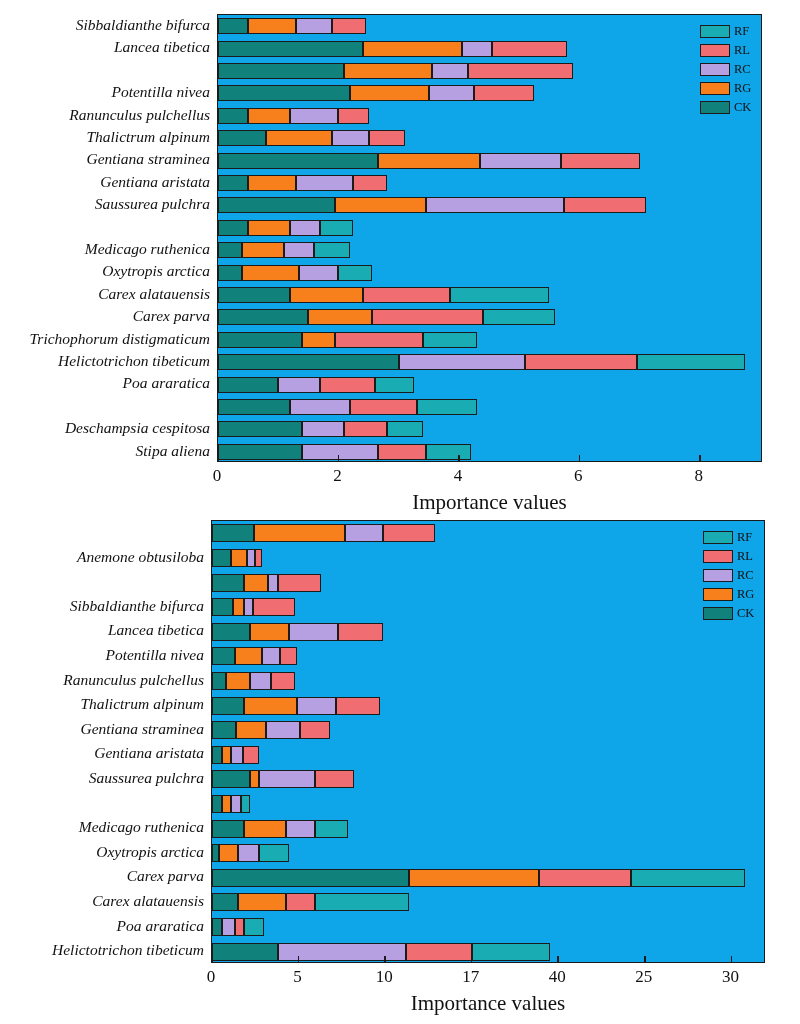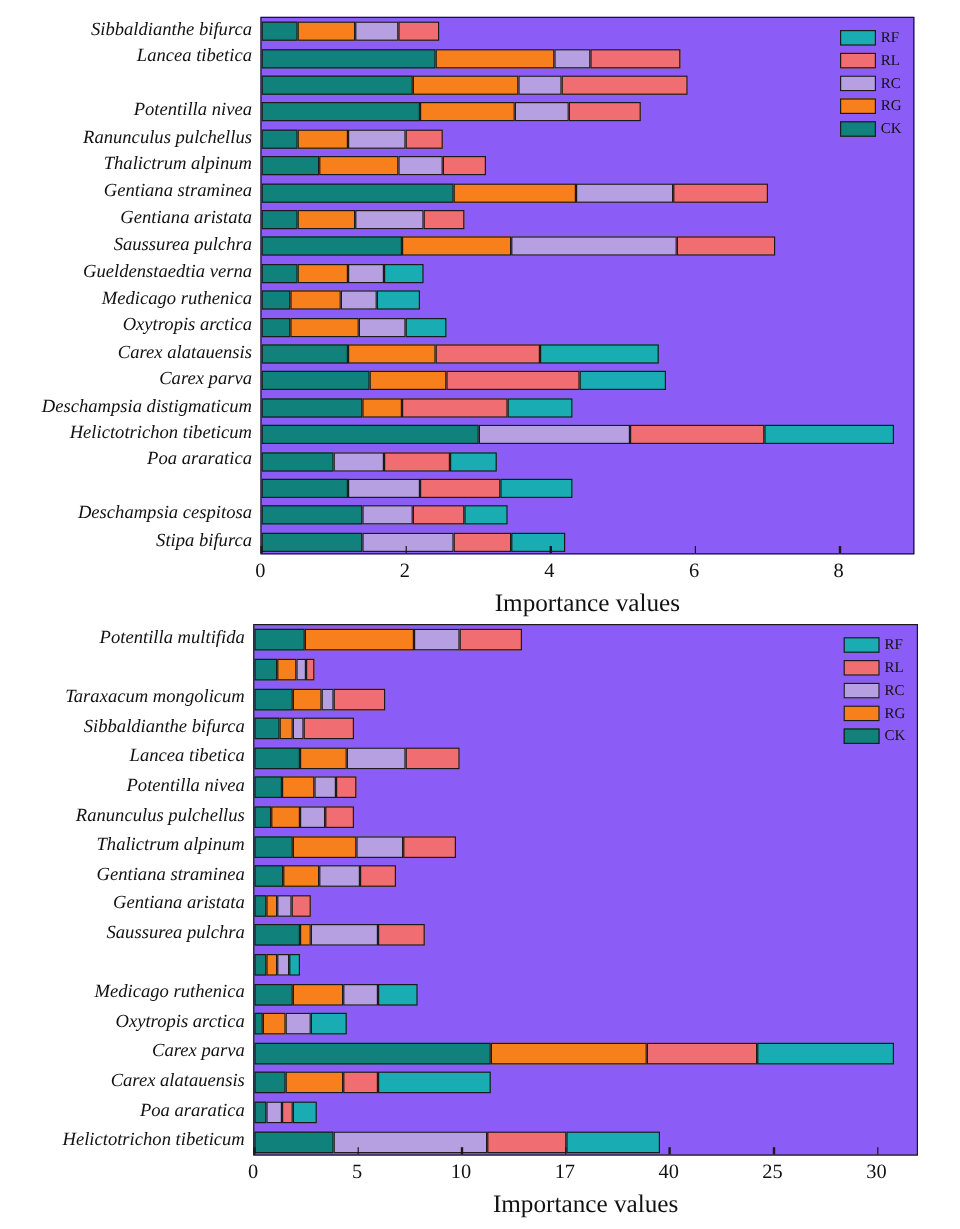--- a/index.html
+++ b/index.html
@@ -1,18 +1,18 @@
 <!DOCTYPE html>
 <html><head>
 <meta charset="utf-8">
 <style>
   html,body{margin:0;padding:0;background:#ffffff;}
   .page{position:relative;width:800px;height:1024px;background:#ffffff;overflow:hidden;
         font-family:"Liberation Serif", serif;color:#111;}
-  .frame{position:absolute;border:1.6px solid #1a1a1a;box-sizing:border-box;background:#8b5cf6;}
+  .frame{position:absolute;border:1.6px solid #1a1a1a;box-sizing:border-box;background:#0ea5e9;}
   .species-label{position:absolute;right:0;text-align:right;font-style:italic;
         font-size:15.5px;white-space:nowrap;color:#111;}
   .bar-seg{position:absolute;box-sizing:border-box;border:1.2px solid #1b1b1b;}
   .x-tick{position:absolute;bottom:0;width:1.6px;height:6px;background:#1a1a1a;}
   .x-tick-label{position:absolute;width:40px;text-align:center;font-size:17px;color:#111;}
   .x-axis-title{position:absolute;text-align:center;font-size:21px;color:#111;}
   .legend{position:absolute;display:flex;flex-direction:column;gap:1px;}
   .legend-row{display:flex;align-items:center;height:18px;}
   .legend-swatch{width:30px;height:13px;border:1.2px solid #1b1b1b;box-sizing:border-box;margin-right:4px;}
   .legend-label{font-size:12.5px;color:#111;line-height:1;}
@@ -240,37 +240,35 @@
     <div class="x-axis-title" id="xtitle-1" style="left: 368px; width: 240px; top: 991px;">Importance values</div>
   </div>
 <div class="species-label" style="left: 0px; width: 210px; top: 14px; line-height: 22.4px;">Sibbaldianthe bifurca</div>
     <div class="species-label" style="left: 0px; width: 210px; top: 36.4px; line-height: 22.4px;">Lancea tibetica</div>
     <div class="species-label" style="left: 0px; width: 210px; top: 81.2px; line-height: 22.4px;">Potentilla nivea</div>
     <div class="species-label" style="left: 0px; width: 210px; top: 103.6px; line-height: 22.4px;">Ranunculus pulchellus</div>
     <div class="species-label" style="left: 0px; width: 210px; top: 126px; line-height: 22.4px;">Thalictrum alpinum</div>
     <div class="species-label" style="left: 0px; width: 210px; top: 148.4px; line-height: 22.4px;">Gentiana straminea</div>
     <div class="species-label" style="left: 0px; width: 210px; top: 170.8px; line-height: 22.4px;">Gentiana aristata</div>
     <div class="species-label" style="left: 0px; width: 210px; top: 193.2px; line-height: 22.4px;">Saussurea pulchra</div>
-    <div class="species-label" style="left: 0px; width: 210px; top: 215.6px; line-height: 22.4px;">Gueldenstaedtia verna</div>
     <div class="species-label" style="left: 0px; width: 210px; top: 238px; line-height: 22.4px;">Medicago ruthenica</div>
     <div class="species-label" style="left: 0px; width: 210px; top: 260.4px; line-height: 22.4px;">Oxytropis arctica</div>
     <div class="species-label" style="left: 0px; width: 210px; top: 282.8px; line-height: 22.4px;">Carex alatauensis</div>
     <div class="species-label" style="left: 0px; width: 210px; top: 305.2px; line-height: 22.4px;">Carex parva</div>
-    <div class="species-label" style="left: 0px; width: 210px; top: 327.6px; line-height: 22.4px;">Deschampsia distigmaticum</div>
+    <div class="species-label" style="left: 0px; width: 210px; top: 327.6px; line-height: 22.4px;">Trichophorum distigmaticum</div>
     <div class="species-label" style="left: 0px; width: 210px; top: 350px; line-height: 22.4px;">Helictotrichon tibeticum</div>
     <div class="species-label" style="left: 0px; width: 210px; top: 372.4px; line-height: 22.4px;">Poa araratica</div>
     <div class="species-label" style="left: 0px; width: 210px; top: 417.2px; line-height: 22.4px; font-style: italic;">Deschampsia cespitosa</div>
-    <div class="species-label" style="left: 0px; width: 210px; top: 439.6px; line-height: 22.4px;">Stipa bifurca</div>
+    <div class="species-label" style="left: 0px; width: 210px; top: 439.6px; line-height: 22.4px;">Stipa aliena</div>
     <div class="x-tick-label" style="left: 197px; top: 466px;">0</div>
     <div class="x-tick-label" style="left: 317.442px; top: 466px;">2</div>
     <div class="x-tick-label" style="left: 437.884px; top: 466px;">4</div>
     <div class="x-tick-label" style="left: 558.326px; top: 466px;">6</div>
     <div class="x-tick-label" style="left: 678.768px; top: 466px;">8</div>
-    <div class="species-label" style="left: 0px; width: 204px; top: 520px; line-height: 24.6px;">Potentilla multifida</div>
-    <div class="species-label" style="left: 0px; width: 204px; top: 569.2px; line-height: 24.6px;">Taraxacum mongolicum</div>
+    <div class="species-label" style="left: 0px; width: 204px; top: 544.6px; line-height: 24.6px;">Anemone obtusiloba</div>
     <div class="species-label" style="left: 0px; width: 204px; top: 593.8px; line-height: 24.6px;">Sibbaldianthe bifurca</div>
     <div class="species-label" style="left: 0px; width: 204px; top: 618.4px; line-height: 24.6px;">Lancea tibetica</div>
     <div class="species-label" style="left: 0px; width: 204px; top: 643px; line-height: 24.6px;">Potentilla nivea</div>
     <div class="species-label" style="left: 0px; width: 204px; top: 667.6px; line-height: 24.6px;">Ranunculus pulchellus</div>
     <div class="species-label" style="left: 0px; width: 204px; top: 692.2px; line-height: 24.6px;">Thalictrum alpinum</div>
     <div class="species-label" style="left: 0px; width: 204px; top: 716.8px; line-height: 24.6px;">Gentiana straminea</div>
     <div class="species-label" style="left: 0px; width: 204px; top: 741.4px; line-height: 24.6px;">Gentiana aristata</div>
     <div class="species-label" style="left: 0px; width: 204px; top: 766px; line-height: 24.6px;">Saussurea pulchra</div>
     <div class="species-label" style="left: 0px; width: 204px; top: 815.2px; line-height: 24.6px;">Medicago ruthenica</div>
     <div class="species-label" style="left: 0px; width: 204px; top: 839.8px; line-height: 24.6px;">Oxytropis arctica</div>

